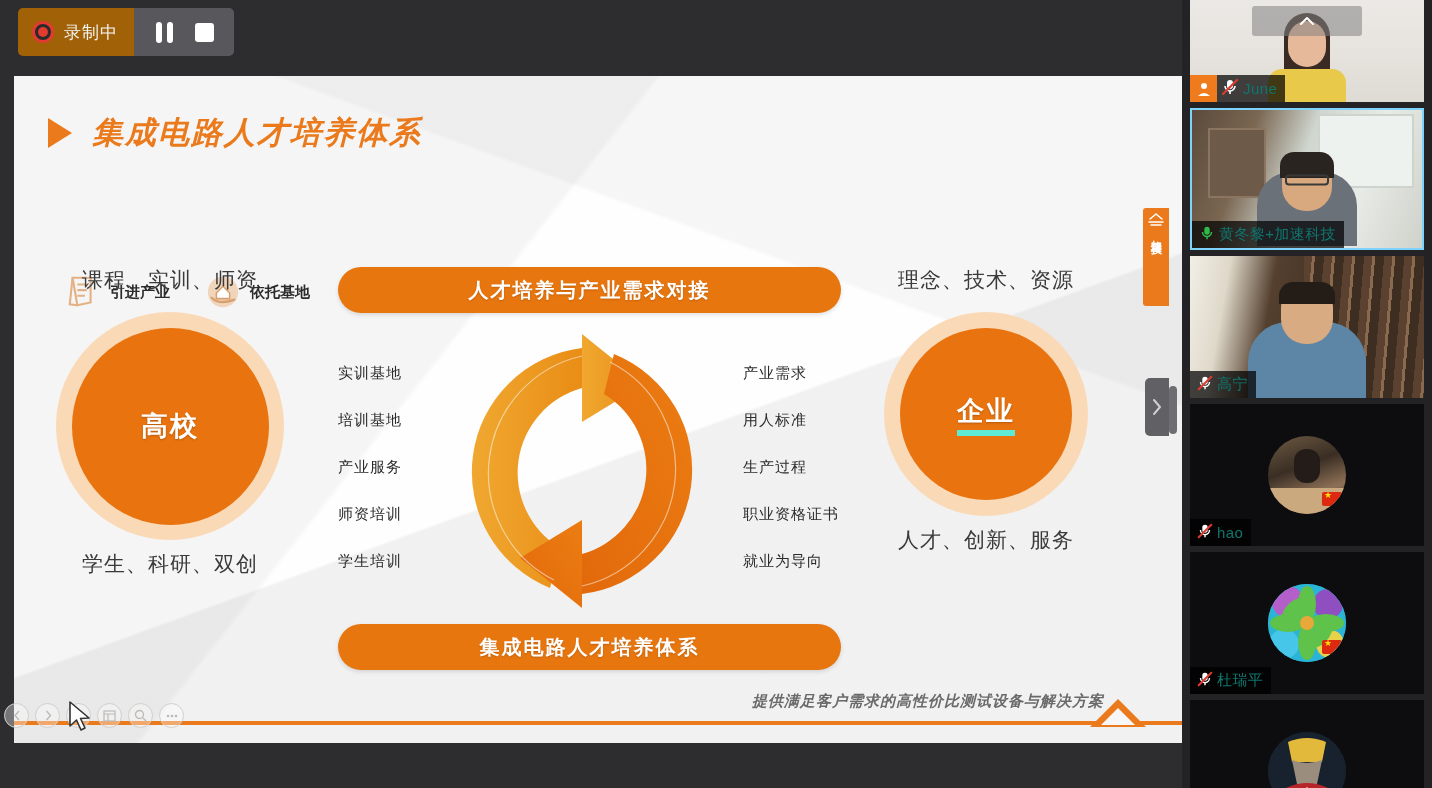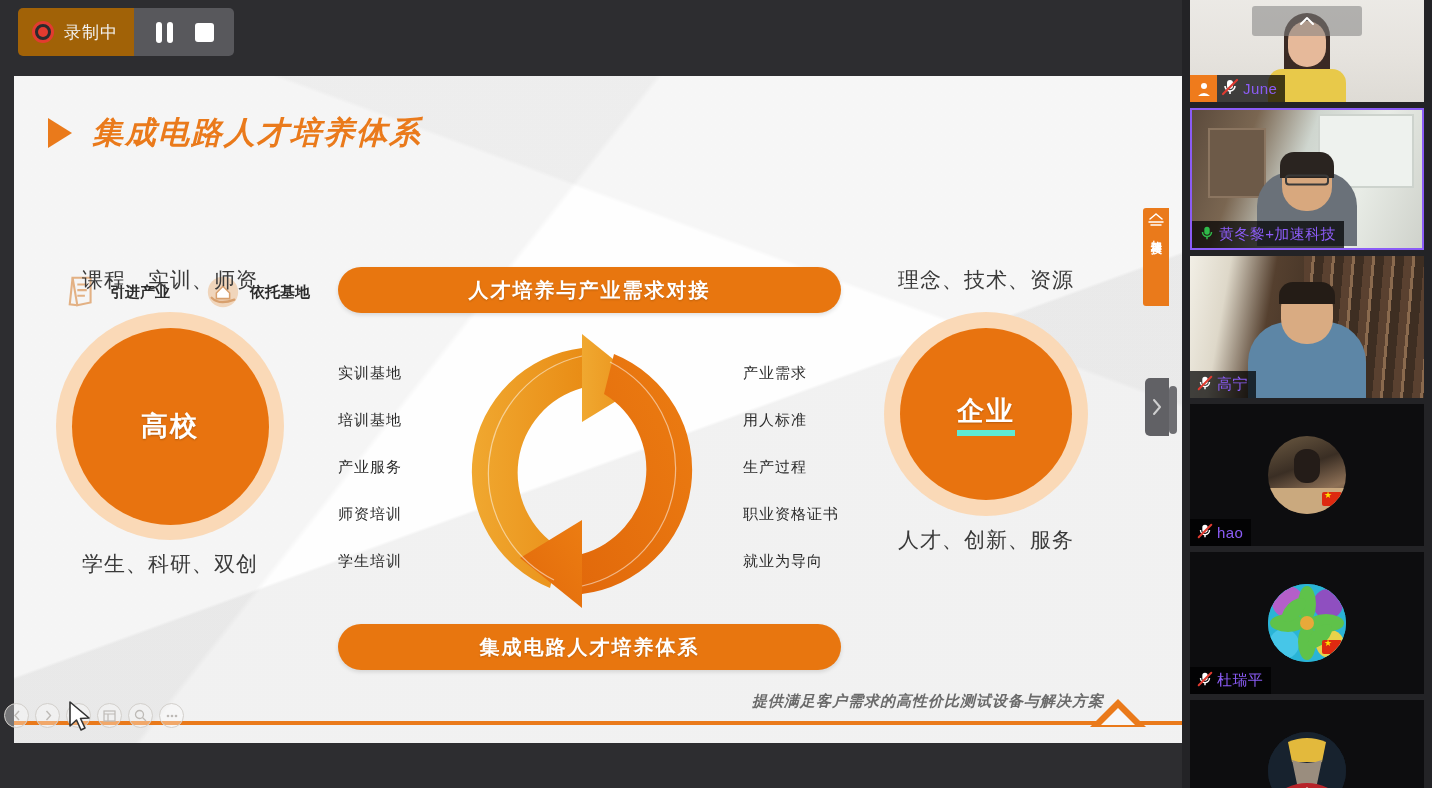--- a/index.html
+++ b/index.html
@@ -182,32 +182,32 @@
 
   
   #rail {
     position: absolute; left: 1182px; top: 0; width: 250px; height: 788px;
     background: #232326; overflow: hidden;
   }
   .tile {
     position: relative; margin: 0 auto 6px; width: 234px; height: 142px;
     background: #0d0d0f; overflow: hidden;
   }
-  .tile.speaking { border: 2px solid #8b5cf6; }
+  .tile.speaking { border: 2px solid #7dd3fc; }
   .tile-video { position: absolute; inset: 0; }
   .name-chip {
     position: absolute; left: 0; bottom: 0; height: 27px;
     display: flex; align-items: center; gap: 3px;
     background: rgba(0,0,0,.72); padding: 0 8px 0 0; z-index: 3;
   }
   .host-badge {
     width: 27px; height: 27px; background: #ef7b1c;
     display: flex; align-items: center; justify-content: center;
   }
-  .name-text { color: #8b5cf6; font-size: 15px; letter-spacing: .4px; white-space: nowrap;}
+  .name-text { color: #0f766e; font-size: 15px; letter-spacing: .4px; white-space: nowrap;}
   .avatar-wrap { position: absolute; inset: 0; display:flex; align-items:center; justify-content:center; }
   .avatar { width: 78px; height: 78px; border-radius: 50%; overflow: hidden; position: relative; }
   .flag { position:absolute; right:4px; bottom:8px; width:20px; height:14px; background:#de2910; border-radius:2px;}
   .flag:after{ content:"★"; position:absolute; left:2px; top:-2px; color:#ffde00; font-size:9px;}
   #rail-scroll-up {
     position: absolute; left: 50%; transform: translateX(-50%); top: 12px;
     width: 110px; height: 30px; background: rgba(130,130,130,.55); border-radius: 3px;
     display:flex; align-items:center; justify-content:center; cursor:pointer; z-index: 9;
   }
 </style>

